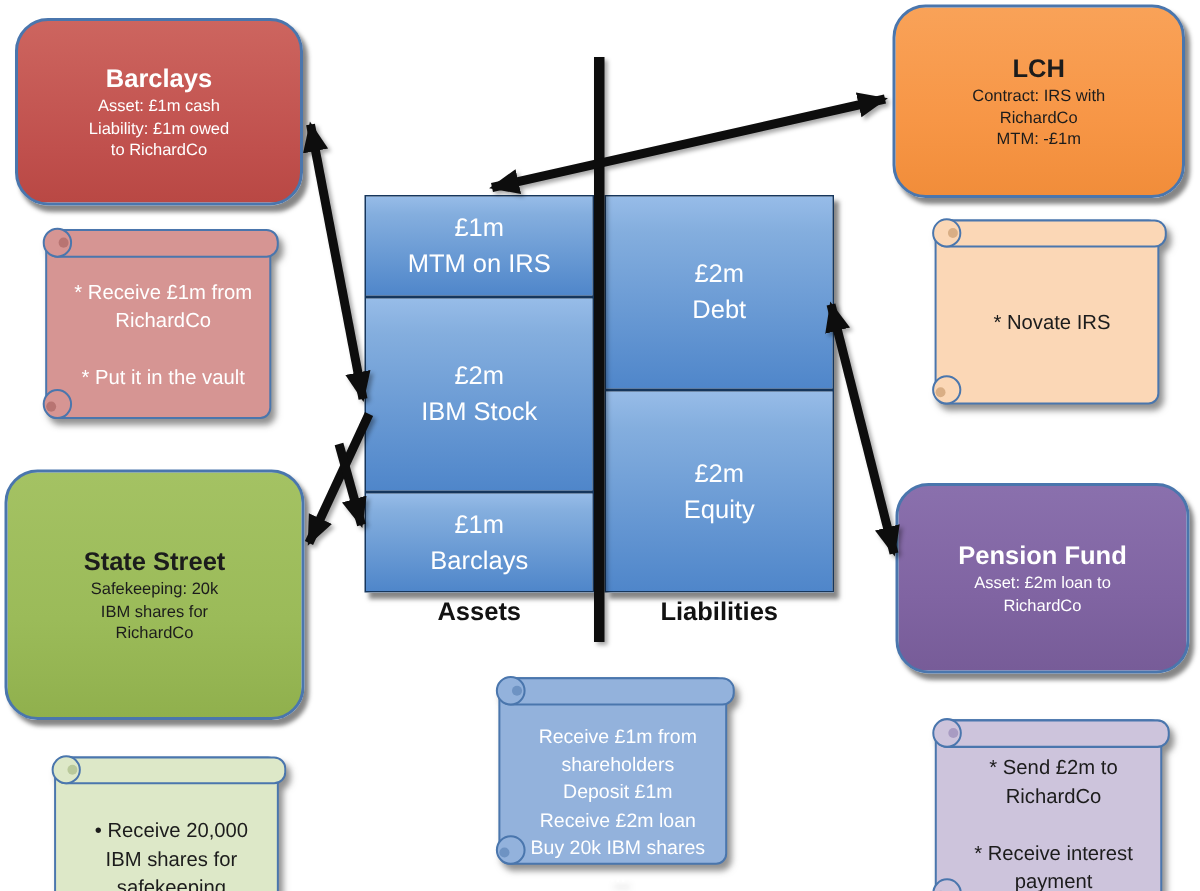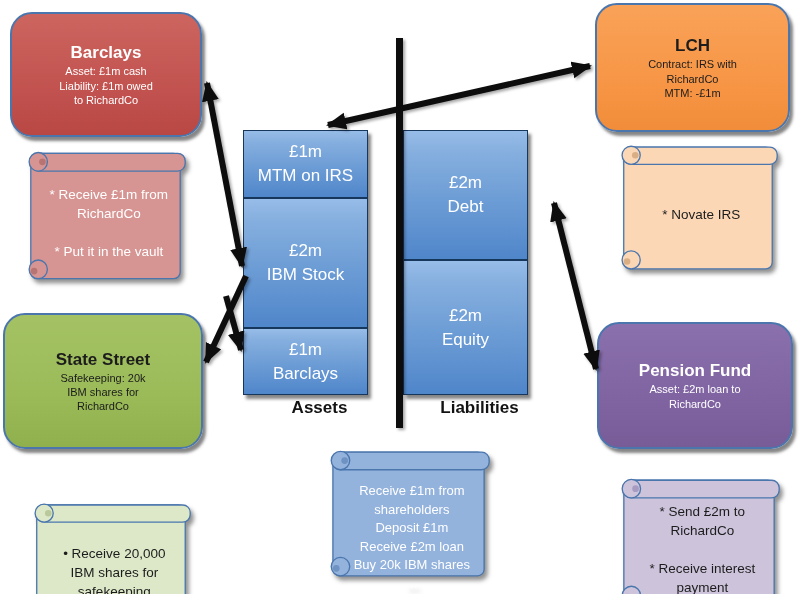--- a/index.html
+++ b/index.html
@@ -13,21 +13,21 @@
     box-shadow:3px 4px 3px rgba(35,35,35,.55);
     display:flex;flex-direction:column;align-items:center;justify-content:center;
     text-align:center;padding:4px 6px;box-sizing:border-box;
   }
   .entity .title{font-weight:700;font-size:17px;line-height:1.3;}
   .entity .body{font-size:11px;line-height:1.28;white-space:pre-line;}
   .e-barclays{left:10px;top:12px;width:192px;height:125px;
     background:linear-gradient(180deg,#cd655f 0%,#c0504d 70%,#b94844 100%);color:#fff;}
   .e-lch{left:595px;top:3px;width:195px;height:129px;
     background:linear-gradient(180deg,#f9a258 0%,#f79646 60%,#f18d3a 100%);color:#1c1c1c;}
-  .e-state{left:3px;top:313px;width:200px;height:136px;
+  .e-state{left:3px;top:313px;width:200px;height:167px;
     background:linear-gradient(180deg,#a4c263 0%,#9bbb59 60%,#90b04d 100%);color:#1c1c1c;}
   .e-pension{left:597px;top:322px;width:196px;height:127px;
     background:linear-gradient(180deg,#8a70ad 0%,#8064a2 60%,#775c98 100%);color:#fff;}
   
   .scroll{position:absolute;filter:drop-shadow(3px 4px 2px rgba(35,35,35,.5));}
   .scroll svg{position:absolute;left:0;top:0;width:100%;height:100%;}
   .scroll .body,.scroll .band,.scroll .curl{stroke:#4a76ad;stroke-width:1.6;}
   .scroll .dot{stroke:none;}
   .scroll-text{
     position:absolute;left:11%;right:4%;top:15%;bottom:5%;
@@ -38,21 +38,21 @@
   .s-pink  .dot{fill:#b87472;}   .s-pink  .scroll-text{color:#ffffff;}
   .s-peach .body,.s-peach .band,.s-peach .curl{fill:#fbd7b6;}
   .s-peach .dot{fill:#d9ae85;}   .s-peach .scroll-text{color:#1c1c1c;}
   .s-green .body,.s-green .band,.s-green .curl{fill:#dde8c8;}
   .s-green .dot{fill:#b9c99b;}   .s-green .scroll-text{color:#1c1c1c;}
   .s-lav   .body,.s-lav   .band,.s-lav   .curl{fill:#cdc4dc;}
   .s-lav   .dot{fill:#a89bc2;}   .s-lav   .scroll-text{color:#1c1c1c;}
   .s-blue  .body,.s-blue  .band,.s-blue  .curl{fill:#93b2dc;}
   .s-blue  .dot{fill:#6e93c3;}   .s-blue  .scroll-text{color:#ffffff;margin-top:36px;}
   
-  .bs-col{position:absolute;width:125px;top:130px;display:flex;flex-direction:column;
+  .bs-col{position:absolute;width:153px;top:130px;display:flex;flex-direction:column;
     box-shadow:3px 4px 3px rgba(35,35,35,.55);}
   .bs-cell{
     border:1.5px solid #16365c;box-sizing:border-box;
     background:linear-gradient(180deg,#97bce8 0%,#84aede 18%,#4f86ca 100%);
     color:#fff;display:flex;flex-direction:column;align-items:center;justify-content:center;
     text-align:center;font-size:17px;line-height:1.4;
   }
   .col-label{position:absolute;top:398px;width:153px;text-align:center;
     font-weight:700;font-size:17px;color:#121212;}
   

